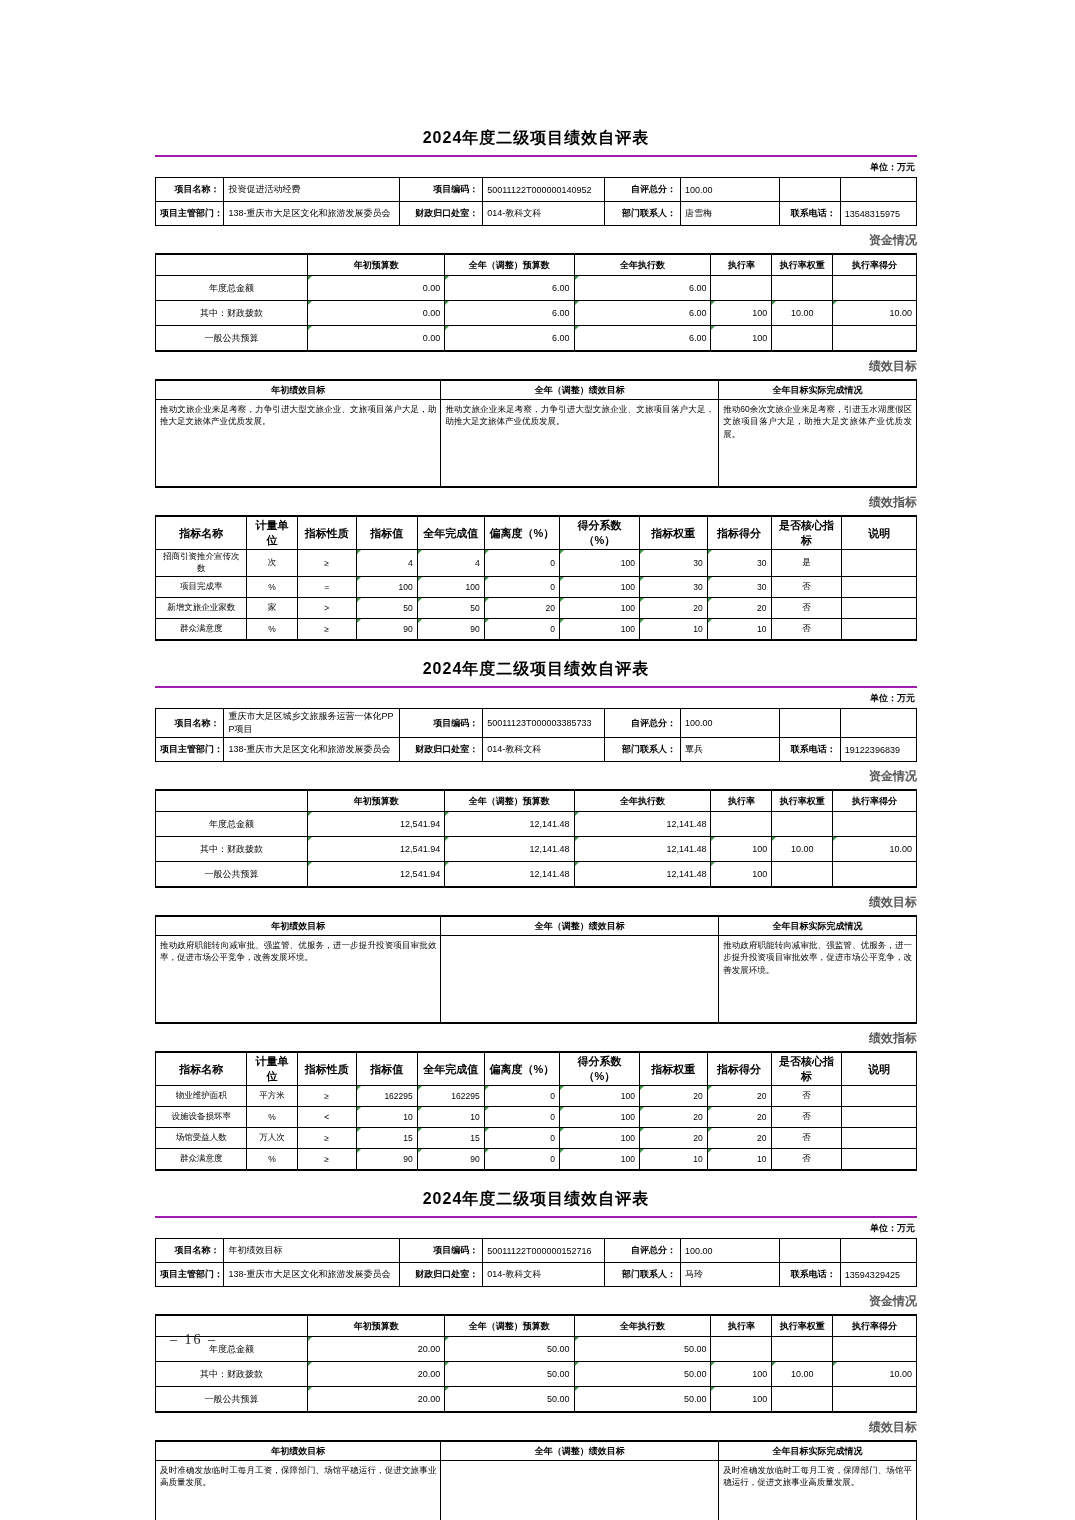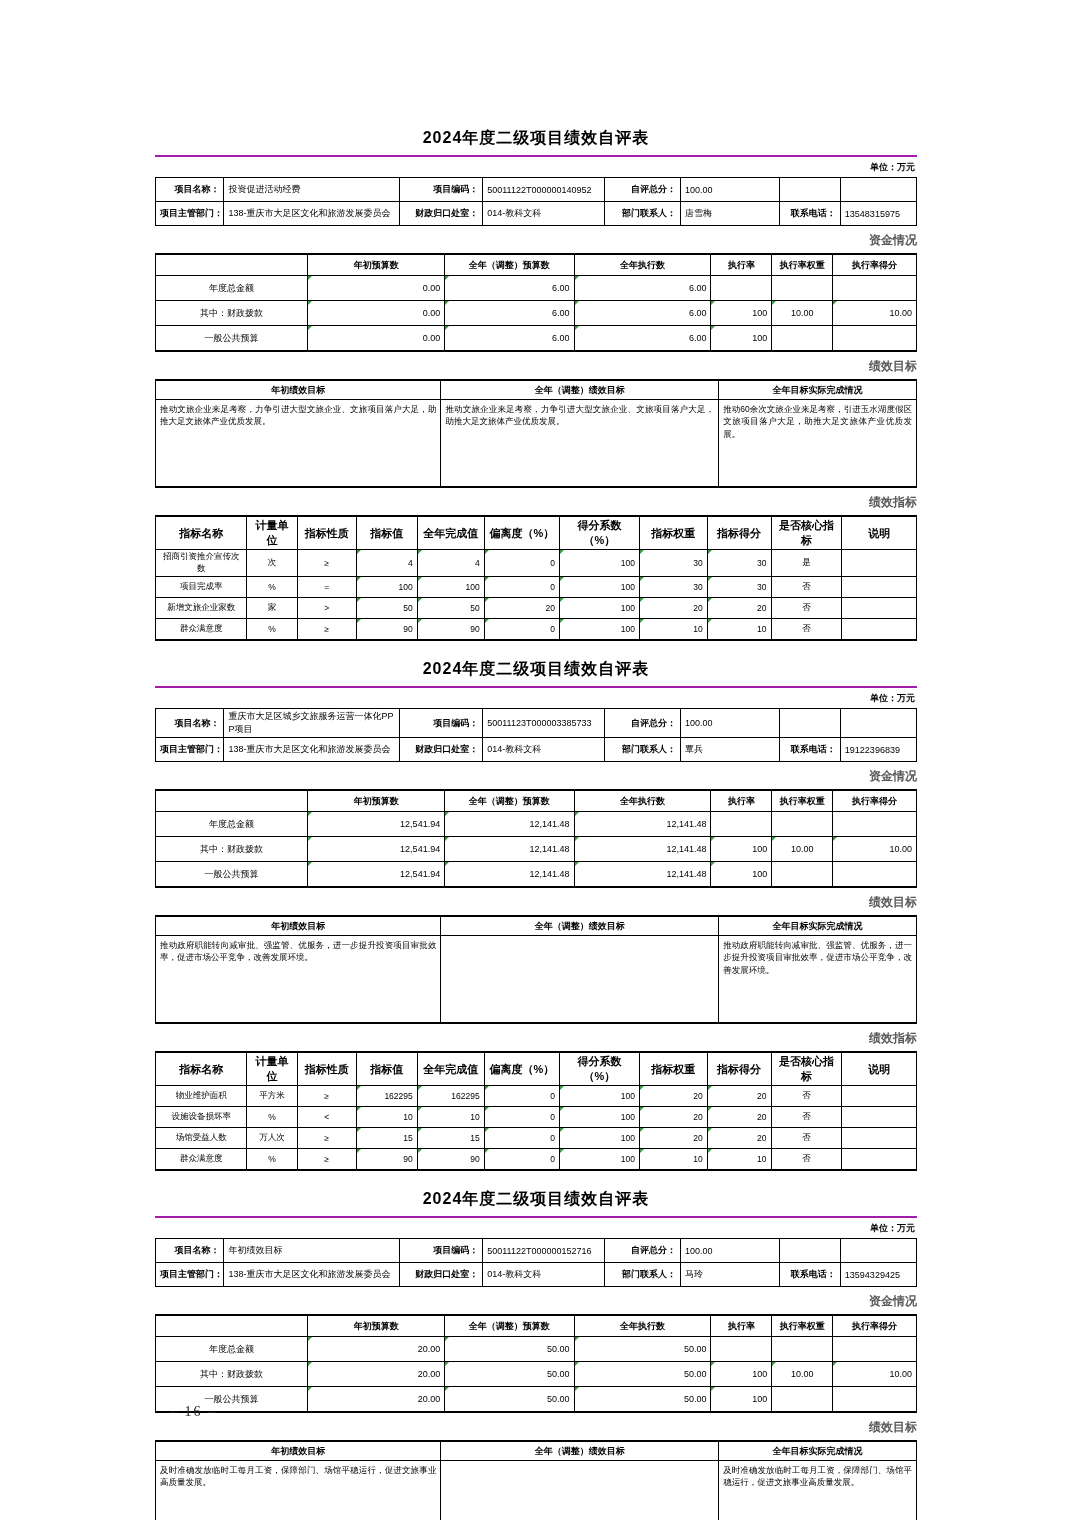--- a/index.html
+++ b/index.html
@@ -27,21 +27,21 @@
   .indicators td{height:18px;font-size:8.5px;}
   .t-r{text-align:right;}
   .t-l{text-align:center;}
   .t-c{text-align:center;}
   .gm{position:relative;}
   .gm::before{
     content:"";position:absolute;top:0;left:0;width:0;height:0;
     border-top:4px solid #3c9a46;border-right:4px solid transparent;
   }
   .page-num{
-    position:absolute;left:170px;top:1404px;
+    position:absolute;left:170px;top:1332px;
     font-family:"Liberation Serif",serif;font-size:14px;color:#222;letter-spacing:2px;
   }
 </style>
 </head>
 <body>
 
 <div class="content">
   <div id="tables-root">
   <section class="report">
     <h1 class="title">2024年度二级项目绩效自评表</h1>

